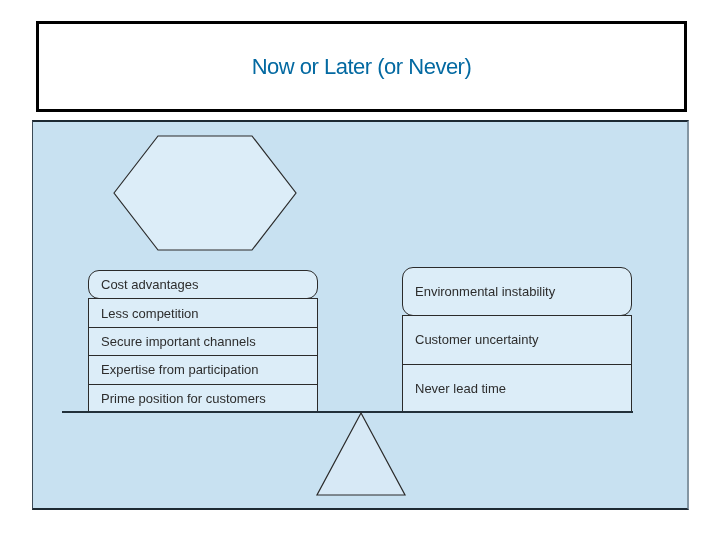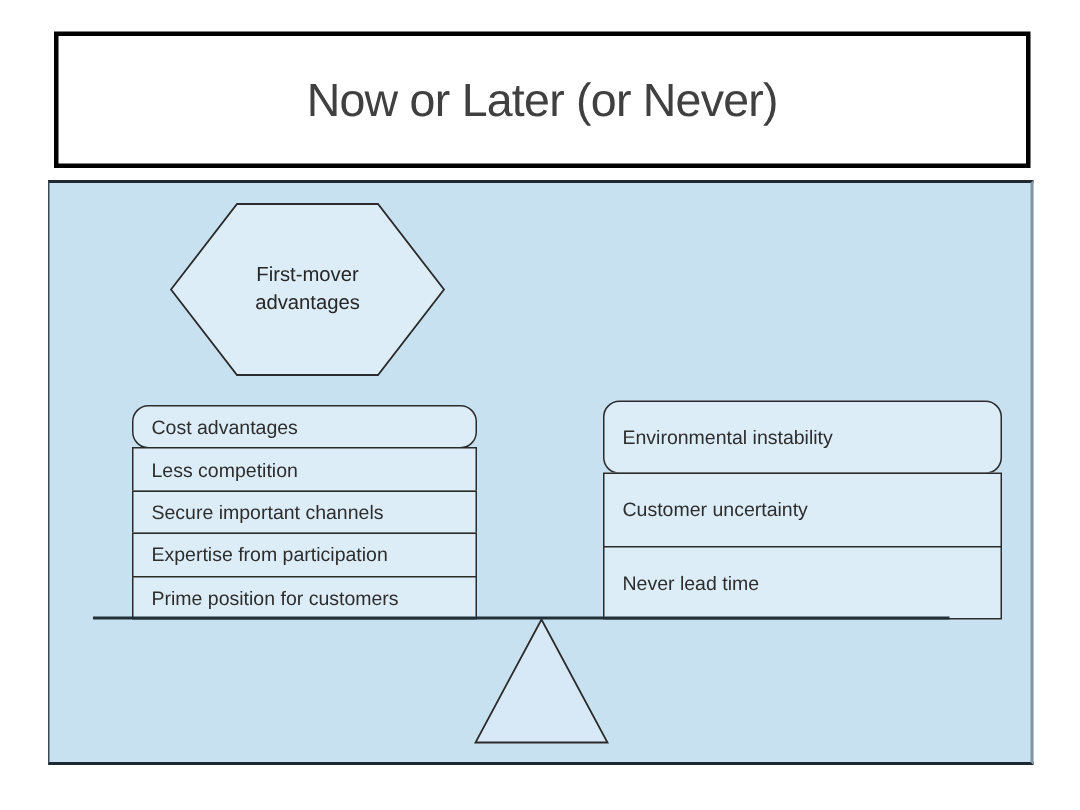--- a/index.html
+++ b/index.html
@@ -7,21 +7,21 @@
     position:relative;width:720px;height:540px;background:#ffffff;
     font-family:"Liberation Sans", sans-serif;overflow:hidden;
   }
   
   .title-box{
     position:absolute;left:36px;top:21px;width:651px;height:91px;
     box-sizing:border-box;border:3px solid #000000;background:#ffffff;
     display:flex;align-items:center;justify-content:center;
   }
   .title-text{
-    font-size:31px;color:#404040;letter-spacing:-0.5px;
+    font-size:22px;color:#0369a1;letter-spacing:-0.5px;
   }
   
   .panel{
     position:absolute;left:32px;top:120px;width:657px;height:390px;
     box-sizing:border-box;background:#c8e1f1;
     border:1px solid #3c4a56;
     border-top:2px solid #1e2a33;
     border-bottom:2px solid #1e2a33;
     border-right:2px solid #8496a3;
   }
@@ -33,21 +33,21 @@
   .hex-label{
     position:absolute;left:50%;top:50%;transform:translate(-50%,-50%);
     width:116px;text-align:center;font-size:13.5px;line-height:1.4;
     color:#262626;
   }
   
   .itemtable{
     position:absolute;display:flex;flex-direction:column;
   }
   .table-left{left:88px;top:270px;width:230px;height:143px;}
-  .table-right{left:402px;top:267px;width:266px;height:146px;}
+  .table-right{left:402px;top:267px;width:230px;height:146px;}
   .item-row{
     flex:1;box-sizing:border-box;border:1px solid #2b2b2b;margin-top:-1px;
     background:#dcedf8;display:flex;align-items:center;
     padding-left:12px;font-size:13px;color:#2d2d2d;
   }
   .item-row:first-child{margin-top:0;border-radius:11px;}
   
   .beam{
     position:absolute;left:62px;top:411px;width:571px;height:2px;
     background:#22303a;
@@ -62,21 +62,20 @@
   <div class="title-box">
     <div class="title-text">Now or Later (or Never)</div>
   </div>
 
   <div class="panel"></div>
 
   <div class="hex hex-left">
     <svg width="184" height="116" viewBox="0 0 184 116">
       <polygon points="1,58 45,1 139,1 183,58 139,115 45,115" fill="#dcedf8" stroke="#2b2b2b" stroke-width="1.2"></polygon>
     </svg>
-    <div class="hex-label">First-mover advantages</div>
   </div>
 
 
   <div class="itemtable table-left">
     <div class="item-row">Cost advantages</div>
     <div class="item-row">Less competition</div>
     <div class="item-row">Secure important channels</div>
     <div class="item-row">Expertise from participation</div>
     <div class="item-row">Prime position for customers</div>
   </div>

